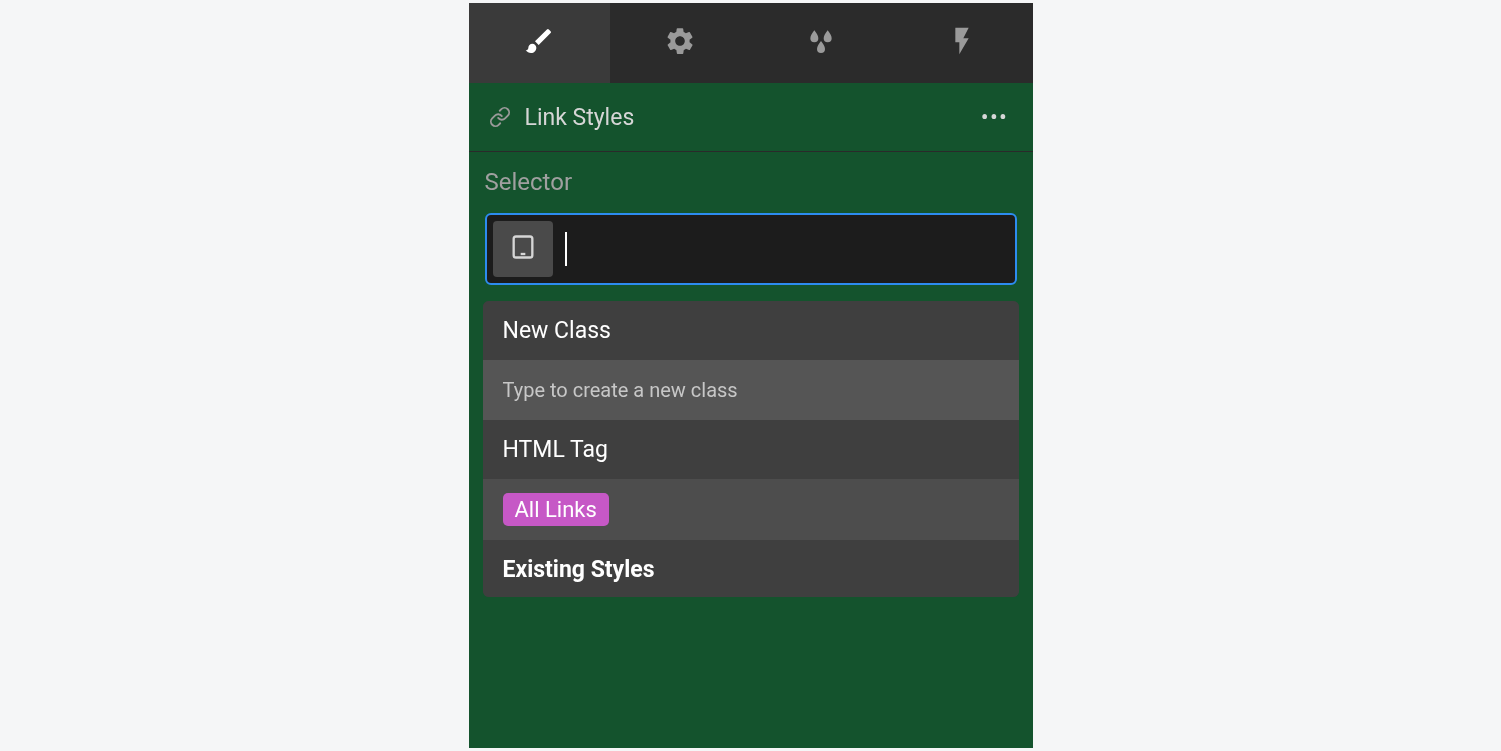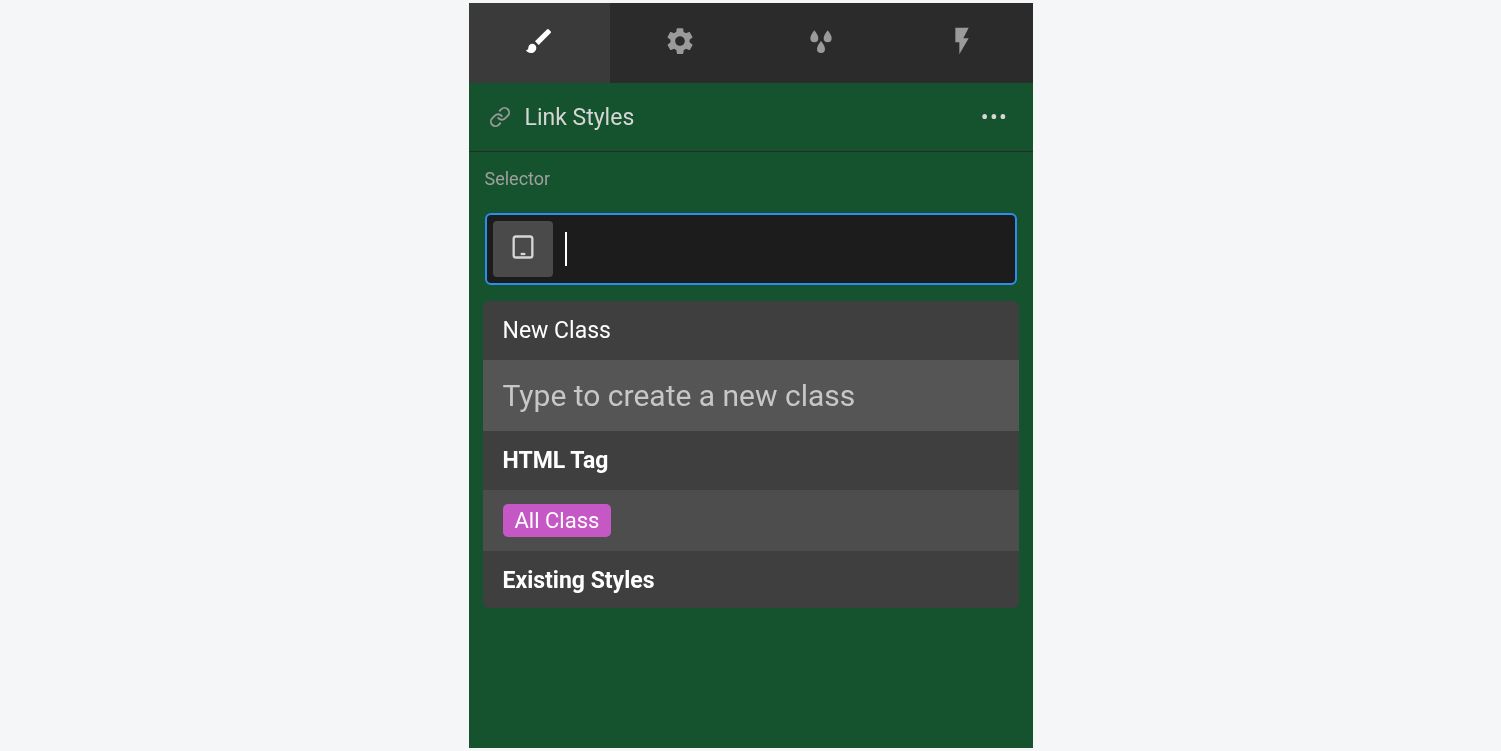--- a/index.html
+++ b/index.html
@@ -67,22 +67,22 @@
       padding: 4px;
       letter-spacing: 2px;
       font-size: 20px;
       font-weight: bold;
     }
     .selector-section {
       padding: 16px 16px 10px 16px;
     }
     .selector-label {
       color: #a0a0a0;
-      font-size: 18px;
-      margin-bottom: 24px;
+      font-size: 24px;
+      margin-bottom: 17px;
     }
     .selector-input-wrap {
       display: flex;
       align-items: center;
       background: #1c1c1c;
       border: 2px solid #2d8cf0;
       border-radius: 6px;
       padding: 6px;
       gap: 10px;
       height: 72px;
@@ -128,29 +128,29 @@
     .dd-header {
       padding: 16px 20px;
       color: #fff;
       font-size: 23px;
       font-weight: 400;
       background: #3f3f3f;
     }
     .dd-hint {
       padding: 18px 20px;
       color: #c7c7c7;
-      font-size: 30px;
+      font-size: 20px;
       background: #555;
       cursor: pointer;
     }
     .dd-header2 {
       padding: 16px 20px;
       color: #fff;
       font-size: 23px;
-      font-weight: 700;
+      font-weight: 400;
       background: #3f3f3f;
     }
     .dd-tag-row {
       padding: 14px 20px;
       background: #4d4d4d;
       cursor: pointer;
     }
     .tag-pill {
       display: inline-block;
       background: #c658c6;
@@ -230,18 +230,18 @@
       <div class="text-cursor"></div>
       <input class="selector-input" type="text" style="position: absolute; opacity: 0; pointer-events: none;" value="">
     </div>
   </div>
 
   <div class="dropdown">
     <div class="dd-header">New Class</div>
     <div class="dd-hint">Type to create a new class</div>
     <div class="dd-header2">HTML Tag</div>
     <div class="dd-tag-row">
-      <span class="tag-pill">All Class</span>
+      <span class="tag-pill">All Links</span>
     </div>
     <div class="dd-header3">Existing Styles</div>
   </div>
 
 </div>
 
 </body></html>

